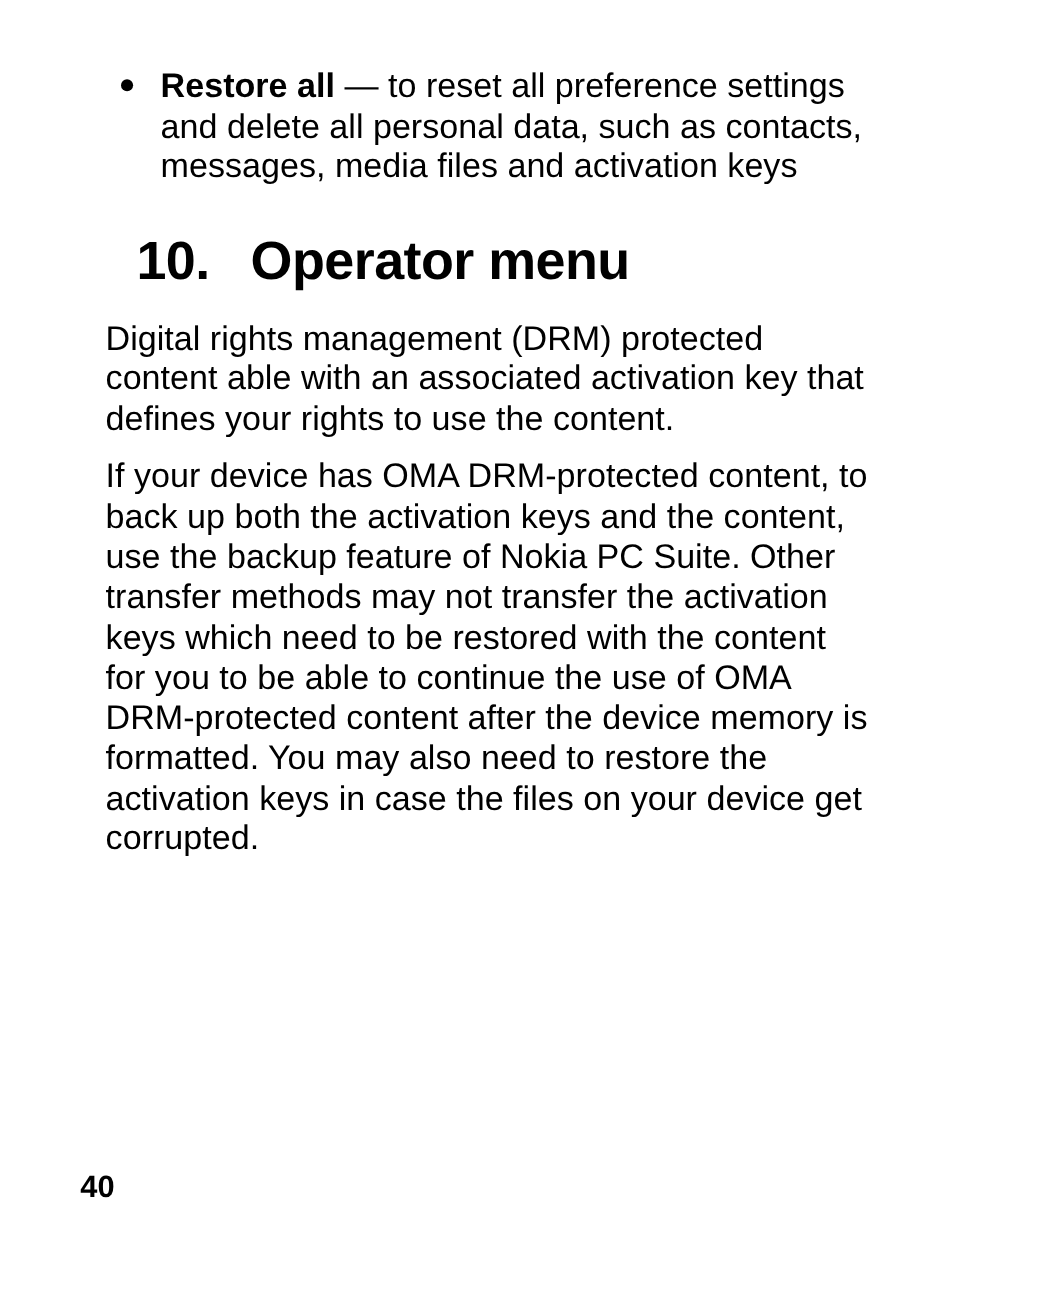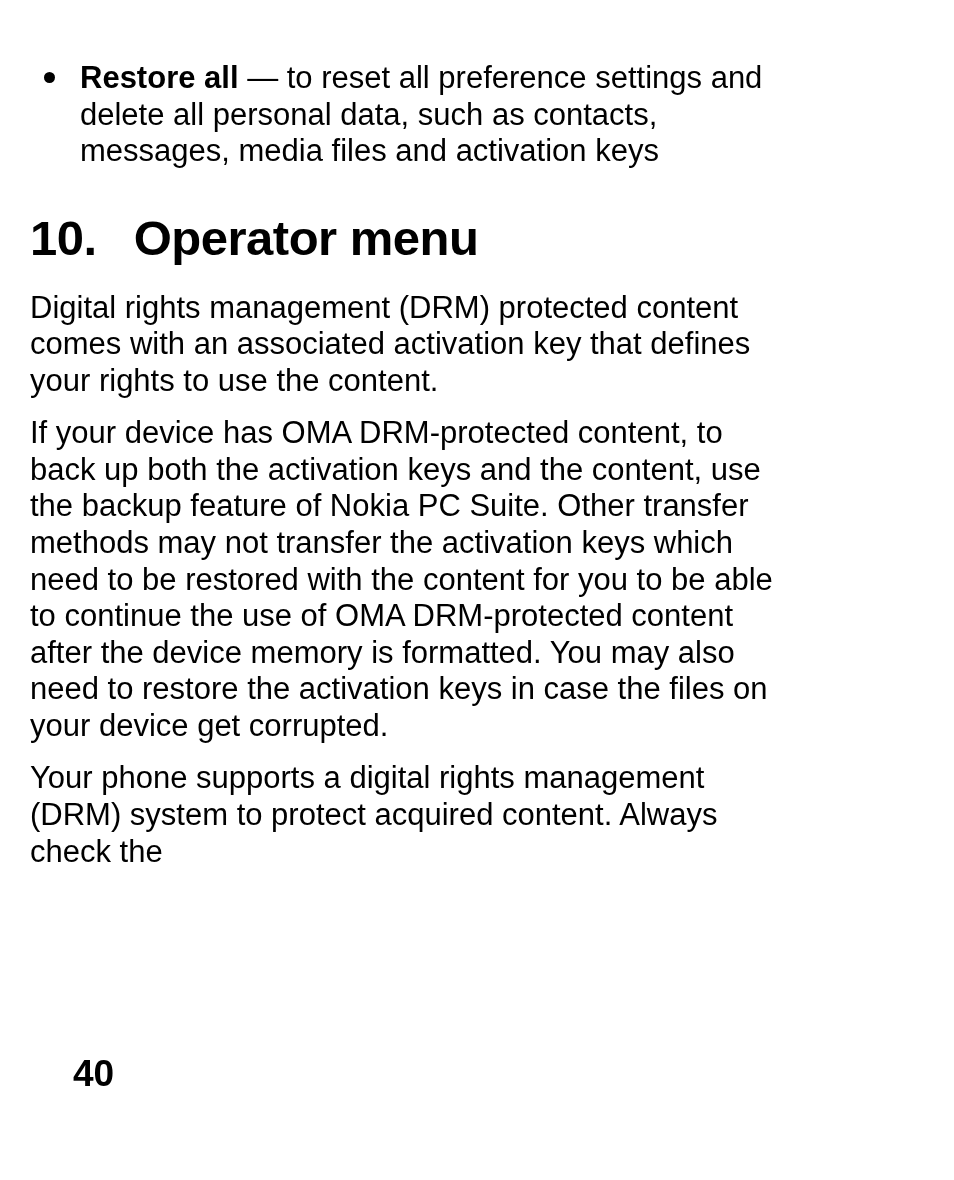--- a/index.html
+++ b/index.html
@@ -9,21 +9,21 @@
     height: 1180px;
     background: #ffffff;
     font-family: Arial, Helvetica, sans-serif;
     color: #000000;
   }
   .page {
     position: relative;
     width: 866px;
     height: 1180px;
     box-sizing: border-box;
-    padding: 60px 73px 0 30px;
+    padding: 60px 73px 0 96px;
   }
   .content {
     font-size: 31px;
     line-height: 1.18;
   }
   ul.bullet {
     list-style: none;
     margin: 0;
     padding: 0;
   }
@@ -50,33 +50,34 @@
     margin: 40px 0 22px 0;
     letter-spacing: -0.5px;
   }
   p.body {
     margin: 0 0 16px 0;
     font-size: 31px;
     line-height: 1.18;
   }
   h2.section .num {
     display: inline-block;
+    margin-left: 28px;
   }
   h2.section .title {
     display: inline-block;
     margin-left: 24px;
   }
   .footer {
     position: absolute;
     left: 73px;
     right: 73px;
     bottom: 85px;
     display: flex;
     justify-content: space-between;
-    font-size: 37px;
+    font-size: 28px;
     font-weight: bold;
   }
 </style>
 </head>
 <body>
 
 <div class="page">
   <div class="content">
 
     <ul class="bullet">
@@ -84,22 +85,21 @@
         <span class="dot"></span>
         <span class="lead">Restore all</span><span>  —  </span><span>to reset all preference settings and delete all personal data, such as contacts, messages, media files and activation keys</span>
       </li>
     </ul>
 
     <h2 class="section">
       <span class="num">10.</span>
       <span class="title">Operator menu</span>
     </h2>
 
-    <p class="body">Digital rights management (DRM) protected content comes with an associated activation key that defines your rights to use the content.</p>
+    <p class="body">Digital rights management (DRM) protected content able with an associated activation key that defines your rights to use the content.</p>
     <p class="body">If your device has OMA DRM-protected content, to back up both the activation keys and the content, use the backup feature of Nokia PC Suite. Other transfer methods may not transfer the activation keys which need to be restored with the content for you to be able to continue the use of OMA DRM-protected content after the device memory is formatted. You may also need to restore the activation keys in case the files on your device get corrupted.</p>
-    <p class="body">Your phone supports a digital rights management (DRM) system to protect acquired content. Always check the</p>
 
   </div>
 
   <div class="footer">
     <span>40</span>
   </div>
 </div>
 
 </body></html>

